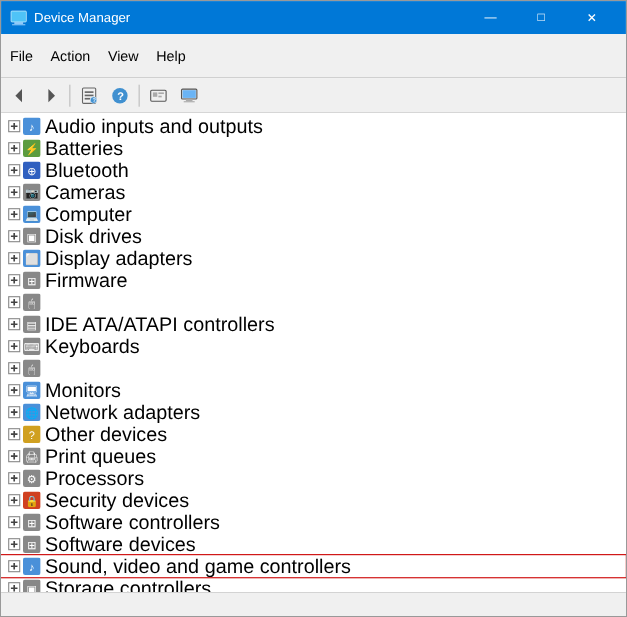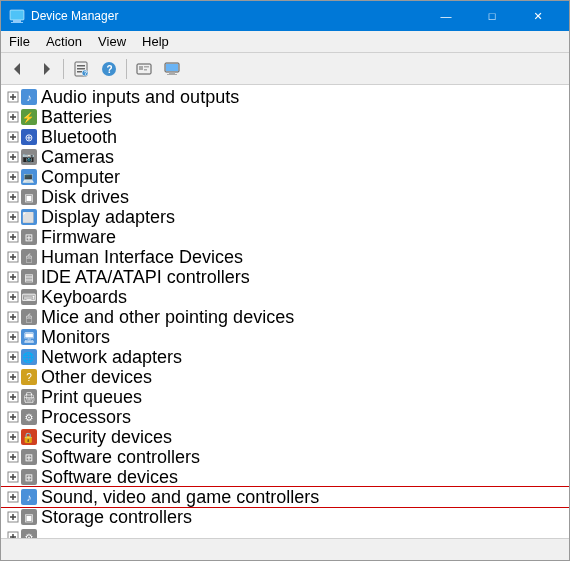--- a/index.html
+++ b/index.html
@@ -51,21 +51,21 @@
       justify-content: center;
       color: #ffffff;
       font-size: 11px;
       cursor: pointer;
       background: transparent;
       border: none;
       outline: none;
     }
     .menu-bar {
       background: #f0f0f0;
-      height: 22px;
+      height: 40px;
       display: flex;
       align-items: center;
       border-bottom: 1px solid #d0d0d0;
       flex-shrink: 0;
     }
     .menu-item {
       padding: 0 8px;
       height: 100%;
       display: flex;
       align-items: center;
@@ -385,21 +385,20 @@
       <line x1="8" y1="5" x2="8" y2="11" stroke="#444" stroke-width="1.5"></line>
       <line x1="5" y1="8" x2="11" y2="8" stroke="#444" stroke-width="1.5"></line>
     </svg>
           </div>
           <div class="item-icon">
             <svg width="16" height="16" viewBox="0 0 16 16">
       <rect x="0" y="0" width="16" height="16" fill="#888" rx="2"></rect>
       <text x="8" y="12" text-anchor="middle" font-size="10" fill="white">🖱</text>
     </svg>
           </div>
-          <span class="item-label">Human Interface Devices</span>
         </div>
         <div class="tree-item">
           <div class="expander">
             <svg width="16" height="16" viewBox="0 0 16 16">
       <rect x="3" y="3" width="10" height="10" rx="0" fill="none" stroke="#888" stroke-width="1"></rect>
       <line x1="8" y1="5" x2="8" y2="11" stroke="#444" stroke-width="1.5"></line>
       <line x1="5" y1="8" x2="11" y2="8" stroke="#444" stroke-width="1.5"></line>
     </svg>
           </div>
           <div class="item-icon">
@@ -433,21 +432,20 @@
       <line x1="8" y1="5" x2="8" y2="11" stroke="#444" stroke-width="1.5"></line>
       <line x1="5" y1="8" x2="11" y2="8" stroke="#444" stroke-width="1.5"></line>
     </svg>
           </div>
           <div class="item-icon">
             <svg width="16" height="16" viewBox="0 0 16 16">
       <rect x="0" y="0" width="16" height="16" fill="#888" rx="2"></rect>
       <text x="8" y="12" text-anchor="middle" font-size="10" fill="white">🖱</text>
     </svg>
           </div>
-          <span class="item-label">Mice and other pointing devices</span>
         </div>
         <div class="tree-item">
           <div class="expander">
             <svg width="16" height="16" viewBox="0 0 16 16">
       <rect x="3" y="3" width="10" height="10" rx="0" fill="none" stroke="#888" stroke-width="1"></rect>
       <line x1="8" y1="5" x2="8" y2="11" stroke="#444" stroke-width="1.5"></line>
       <line x1="5" y1="8" x2="11" y2="8" stroke="#444" stroke-width="1.5"></line>
     </svg>
           </div>
           <div class="item-icon">

